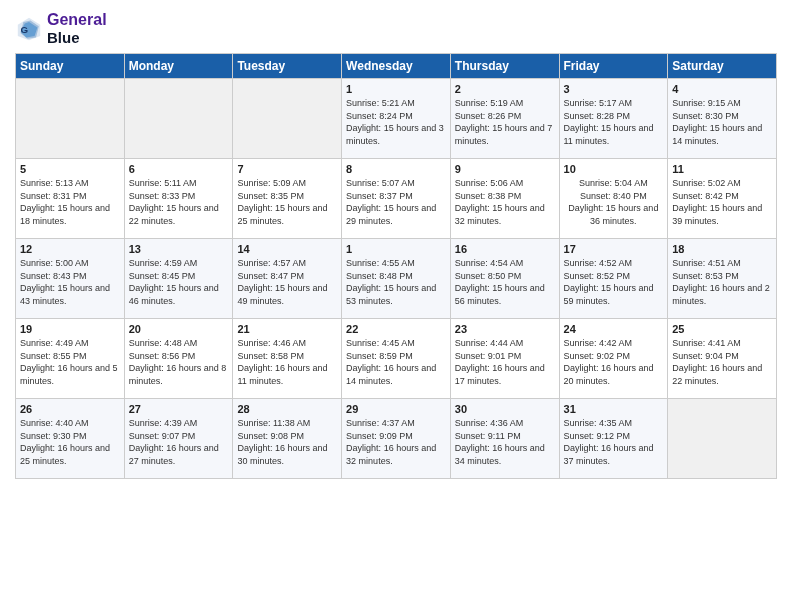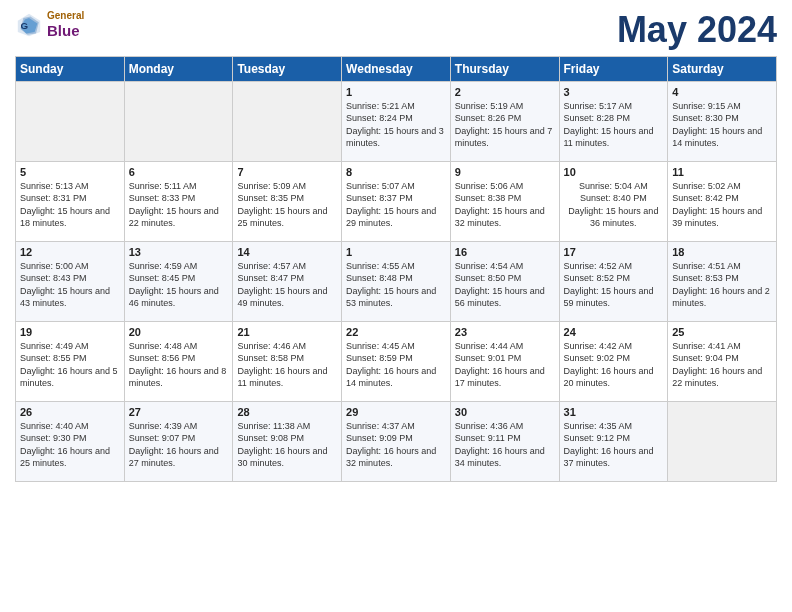--- a/index.html
+++ b/index.html
@@ -89,26 +89,25 @@
 
 <div class="header">
   <div class="logo">
     <svg class="logo-icon" viewBox="0 0 40 40">
       <polygon points="20,4 36,14 36,30 20,36 4,30 4,14" fill="#1a5fa8" opacity="0.15"></polygon>
       <polygon points="22,8 34,16 30,32 18,34 8,26 12,10" fill="#1a5fa8" opacity="0.3"></polygon>
       <polygon points="20,10 32,18 28,30 16,32 8,24 14,12" fill="#2a7fc9" opacity="0.5"></polygon>
       <text x="8" y="26" font-size="14" font-weight="bold" fill="#1a3a6b">G</text>
     </svg>
     <div>
-      <div style="font-size:10px;font-weight:bold;color:#a16207;line-height:1.2;">General</div>
-      <div style="font-size:15px;font-weight:bold;color:#701a75;line-height:1.2;">Blue</div>
+      <div style="font-size:16px;font-weight:bold;color:#4c1d95;line-height:1.2;">General</div>
+      <div style="font-size:15px;font-weight:bold;color:#0f172a;line-height:1.2;">Blue</div>
     </div>
   </div>
   <div class="title-block">
-    <div class="month-title">May 2024</div>
   </div>
 </div>
 
 <table>
   <thead>
     <tr>
     <th>Sunday</th>
         <th>Monday</th>
         <th>Tuesday</th>
         <th>Wednesday</th>

